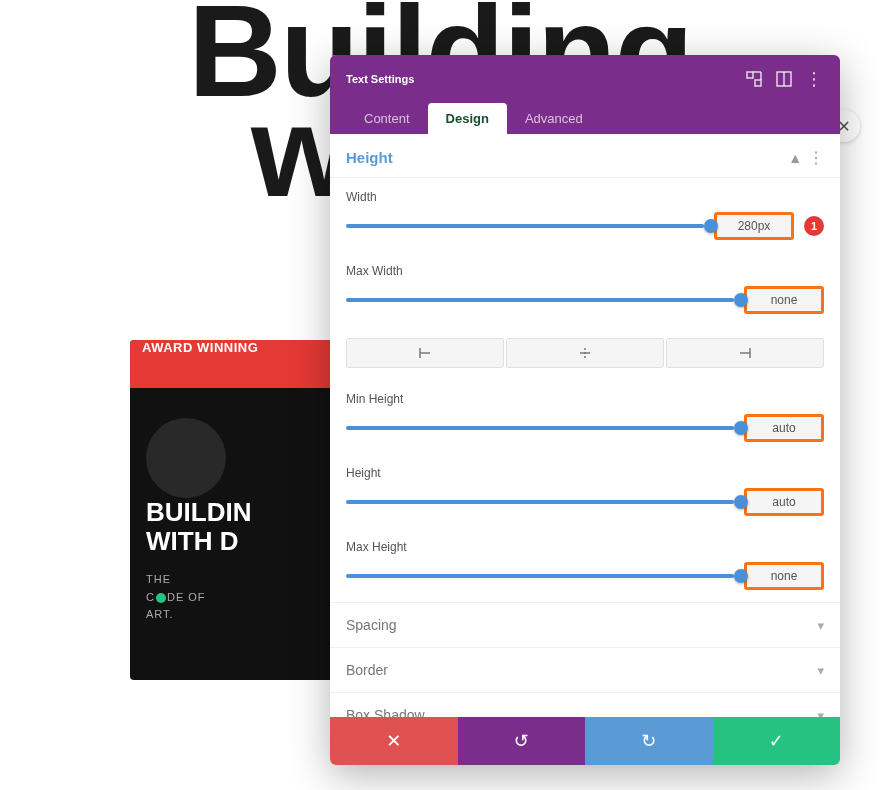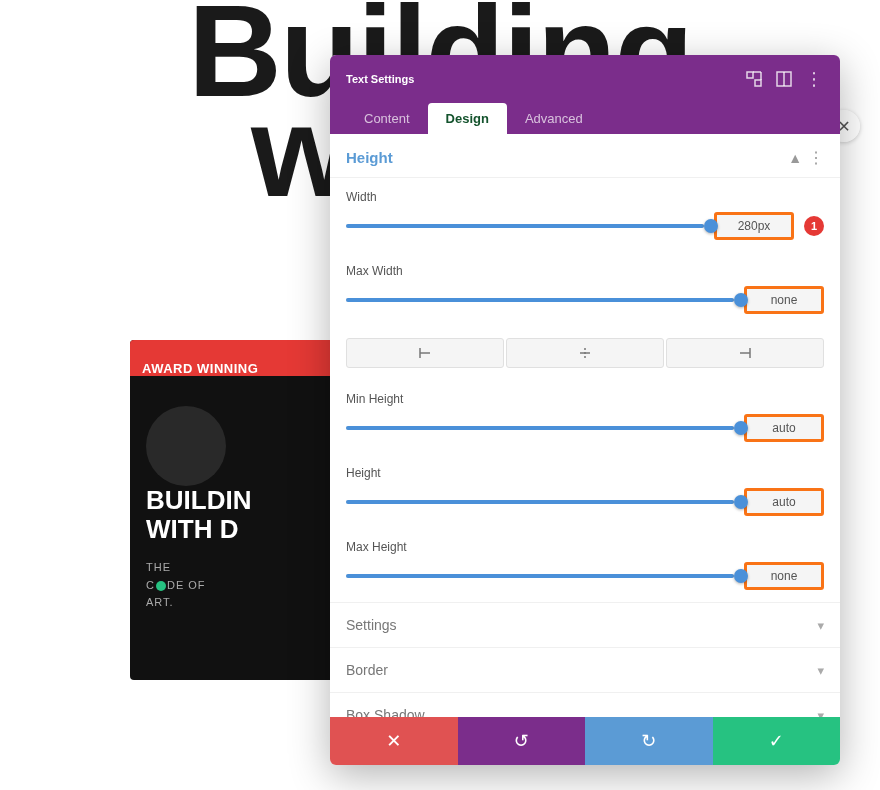--- a/index.html
+++ b/index.html
@@ -56,23 +56,23 @@
       top: 340px;
       width: 220px;
       height: 340px;
       background: #111111;
       border-radius: 4px;
       overflow: hidden;
     }
 
     .book-card-red-bar {
       background: #e53935;
-      height: 36px;
-      display: flex;
-      align-items: flex-end;
+      height: 48px;
+      display: flex;
+      align-items: flex-start;
       padding: 0 12px;
     }
 
     .book-card-red-bar span {
       color: white;
       font-size: 13px;
       font-weight: 700;
       text-transform: uppercase;
       letter-spacing: 0.5px;
     }
@@ -536,21 +536,21 @@
       <div class="field-control">
         <div class="slider-track">
           <div class="slider-fill" style="width:100%;"></div>
           <div class="slider-thumb" style="right:-7px;"></div>
         </div>
         <div class="field-value">none</div>
       </div>
     </div>
 
     <div class="collapsed-section">
-      <span class="collapsed-section-label">Settings</span>
+      <span class="collapsed-section-label">Spacing</span>
       <span class="collapsed-chevron">▾</span>
     </div>
 
     <div class="collapsed-section">
       <span class="collapsed-section-label">Border</span>
       <span class="collapsed-chevron">▾</span>
     </div>
 
     <div class="collapsed-section">
       <span class="collapsed-section-label">Box Shadow</span>

